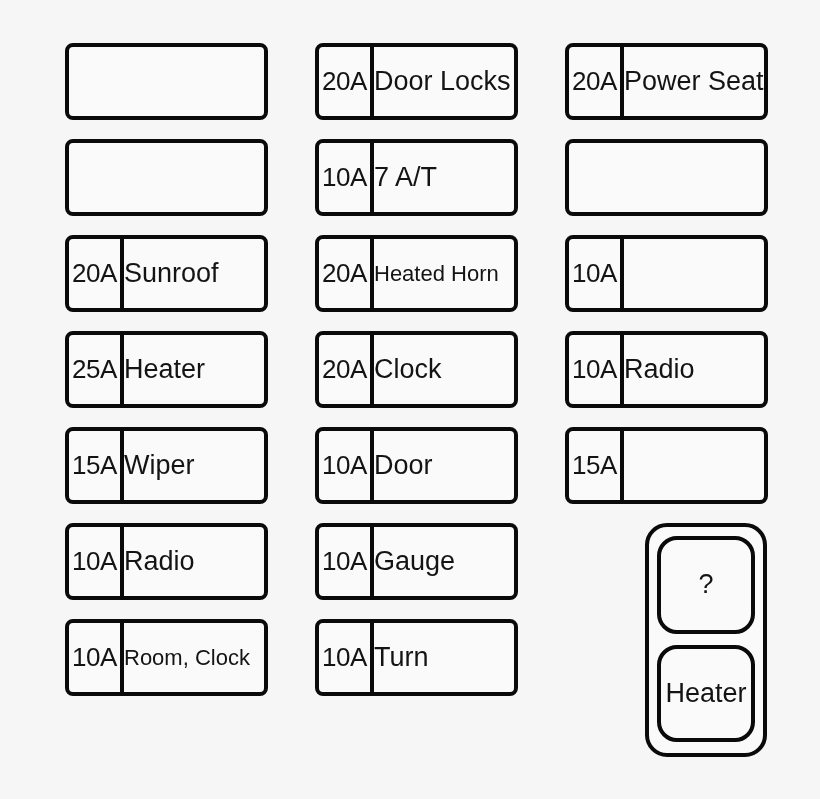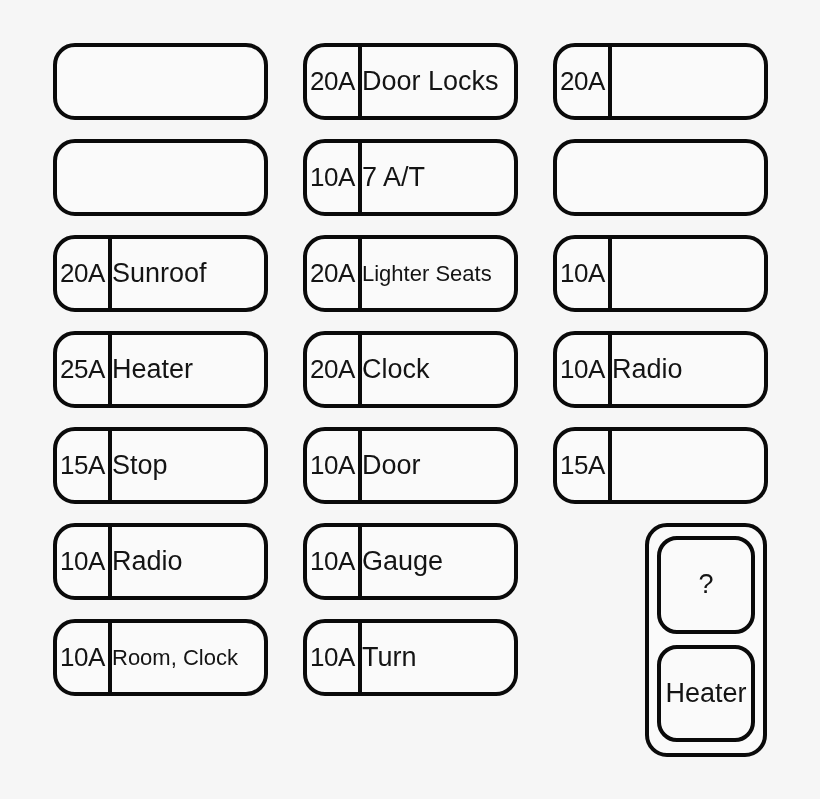--- a/index.html
+++ b/index.html
@@ -15,25 +15,26 @@
     position:absolute;top:43px;width:215px;
     display:flex;flex-direction:column;gap:19px;
   }
   .col-1{left:53px;}
   .col-2{left:303px;}
   .col-3{left:553px;}
   .fuse{
     box-sizing:border-box;
     height:77px;
     border:4px solid #0a0a0a;
-    border-radius:22px;
+    border-radius:8px;
     background:#fafafa;
     display:flex;
     align-items:stretch;
     overflow:hidden;
+    margin-left:12px;
   }
   .amp{
     flex:0 0 51px;
     border-right:4px solid #0a0a0a;
     display:flex;align-items:center;justify-content:center;
     font-size:26px;color:#141414;
     letter-spacing:-0.5px;
   }
   .label{
     flex:1;
@@ -74,21 +75,21 @@
     <div class="fuse">
       <span class="amp">20A</span>
       <span class="label">Sunroof</span>
     </div>
     <div class="fuse">
       <span class="amp">25A</span>
       <span class="label">Heater</span>
     </div>
     <div class="fuse">
       <span class="amp">15A</span>
-      <span class="label">Stop</span>
+      <span class="label">Wiper</span>
     </div>
     <div class="fuse">
       <span class="amp">10A</span>
       <span class="label">Radio</span>
     </div>
     <div class="fuse small">
       <span class="amp">10A</span>
       <span class="label">Room, Clock</span>
     </div>
   </div>
@@ -97,21 +98,21 @@
     <div class="fuse">
       <span class="amp">20A</span>
       <span class="label">Door Locks</span>
     </div>
     <div class="fuse">
       <span class="amp">10A</span>
       <span class="label">7 A/T</span>
     </div>
     <div class="fuse small">
       <span class="amp">20A</span>
-      <span class="label">Lighter Seats</span>
+      <span class="label">Heated Horn</span>
     </div>
     <div class="fuse">
       <span class="amp">20A</span>
       <span class="label">Clock</span>
     </div>
     <div class="fuse">
       <span class="amp">10A</span>
       <span class="label">Door</span>
     </div>
     <div class="fuse">
@@ -120,20 +121,21 @@
     </div>
     <div class="fuse">
       <span class="amp">10A</span>
       <span class="label">Turn</span>
     </div>
   </div>
 
   <div class="col col-3">
     <div class="fuse">
       <span class="amp">20A</span>
+      <span class="label">Power Seat</span>
     </div>
     <div class="fuse blank"></div>
     <div class="fuse">
       <span class="amp">10A</span>
     </div>
     <div class="fuse">
       <span class="amp">10A</span>
       <span class="label">Radio</span>
     </div>
     <div class="fuse">

